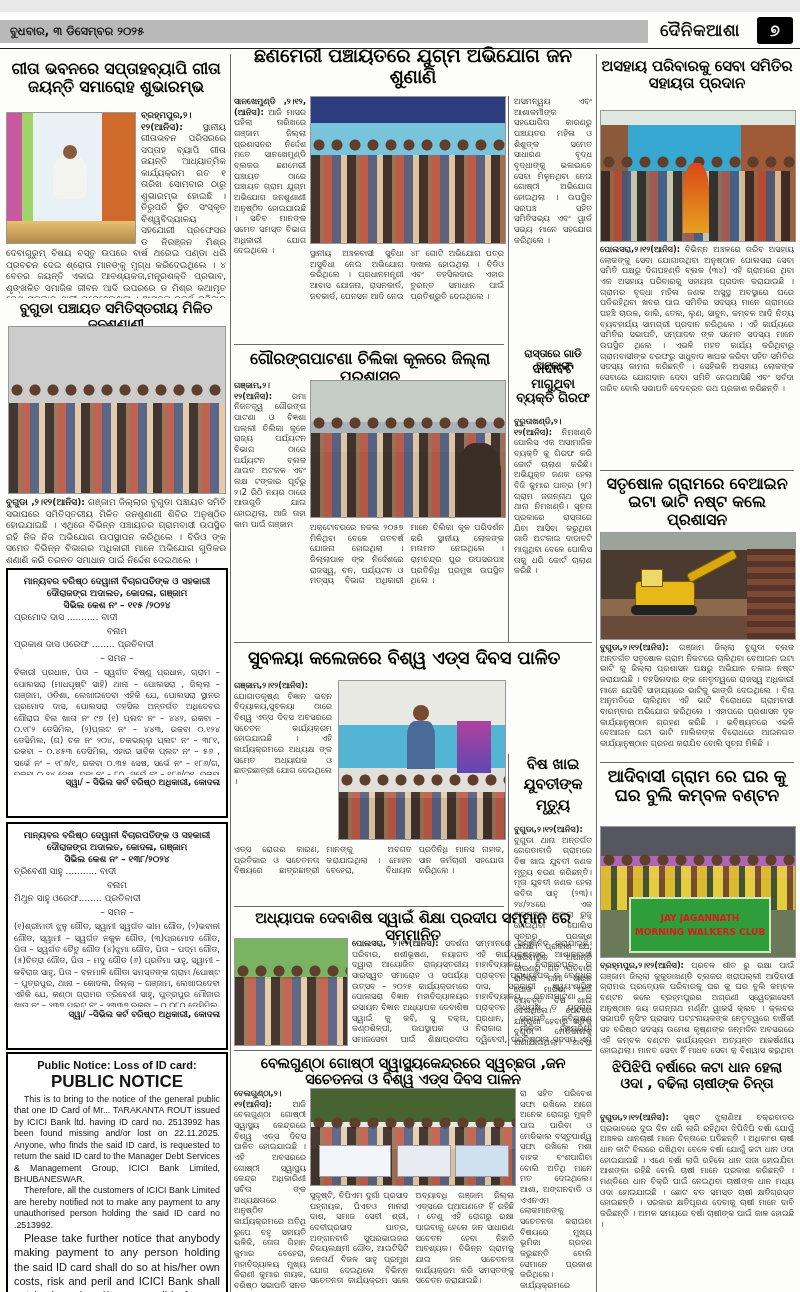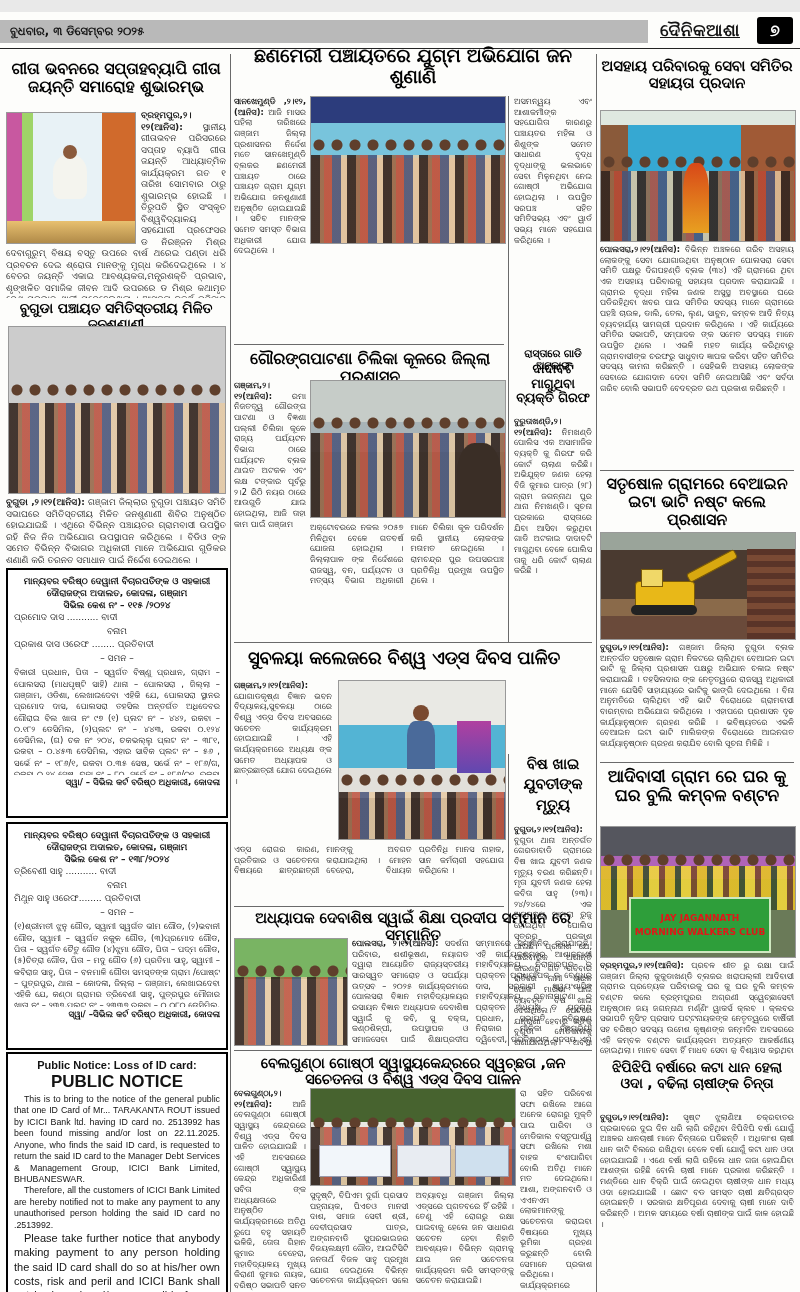--- a/index.html
+++ b/index.html
@@ -33,21 +33,21 @@
   .excavator-body{position:absolute;background:#e8b818;border:1px solid #7a5a08;}
   .excavator-arm{position:absolute;background:#d8a810;transform:rotate(-28deg);border:1px solid #7a5a08;}
 </style>
 </head>
 <body>
 
 <div class="page">
 
   <div class="headerbar"></div>
   <div class="abs" style="left:10px;top:12px;font-size:11.5px;font-weight:bold;">ବୁଧବାର, ୩ ଡିସେମ୍ବର ୨୦୨୫</div>
-  <div class="abs" style="left:660px;top:8px;font-size:17px;font-weight:bold;letter-spacing:0.5px;text-decoration:underline;">ଦୈନିକଆଶା</div>
+  <div class="abs" style="left:660px;top:8px;font-size:17px;font-weight:bold;letter-spacing:0.5px;">ଦୈନିକଆଶା</div>
   <div class="pagebox" style="left:757px;top:5px;width:36px;height:27px;font-size:16px;line-height:27px;border-radius:3px;">୭</div>
   <div class="hrule" style="left:0;top:36px;width:800px;background:#222;"></div>
 
   <div class="vrule" style="left:230px;top:42px;height:1246px;"></div>
   <div class="vrule" style="left:596px;top:42px;height:1246px;"></div>
   <div class="vrule" style="left:508px;top:84px;height:546px;"></div>
   <div class="vrule" style="left:508px;top:742px;height:292px;"></div>
 
   <div class="abs hl" style="left:6px;top:48px;width:220px;font-size:16px;">ଗୀତା ଭବନରେ ସପ୍ତାହବ୍ୟାପି ଗୀତା ଜୟନ୍ତି ସମାରୋହ ଶୁଭାରମ୍ଭ</div>
 
@@ -122,20 +122,23 @@
     <span class="byline">ସାନଖେମୁଣ୍ଡି ,୨।୧୨,(ଆନିସ):</span>
     <span>ଆଜି ମାସର ପହିଲା ତାରିଖରେ ଗଞ୍ଜାମ ଜିଲ୍ଲା ପ୍ରଶାସନର ନିର୍ଦ୍ଦେଶ ମତେ ସାନଖେମୁଣ୍ଡି ବ୍ଲକର ଛଣମେରୀ ପଞ୍ଚାୟତ ଠାରେ ପଞ୍ଚାୟତ ଗ୍ରାମ ଯୁଗ୍ମ ଅଭିଯୋଗ ଜନଶୁଣାଣୀ ଅନୁଷ୍ଠିତ ହୋଇଯାଇଛି । ସଚିବ ମାନଙ୍କ ସମେତ ସମସ୍ତ ବିଭାଗ ଅଧିକାରୀ ଯୋଗ ଦେଇଥିଲେ ।</span>
   </div>
 
   <div class="photo" style="left:310px;top:84px;width:194px;height:146px;
        background:linear-gradient(180deg,#2c3c7c 0 18%,#78c4dc 18% 42%,#caa890 42% 100%);">
     <div class="heads" style="top:28%;"></div>
     <div class="crowd" style="top:40%;"></div>
   </div>
 
+  <div class="abs body-txt small-txt cols-2" style="left:310px;top:236px;width:194px;height:94px;">
+    <span>ସ୍ଥାନୀୟ ଅଞ୍ଚଳବାସୀ ସୁବିଧା ଅସୁବିଧା ନେଇ ଅଭିଯୋଗ କରିଥିଲେ । ପ୍ରଧାନମନ୍ତ୍ରୀ ଆବାସ ଯୋଜନା, ରାସନକାର୍ଡ, ଜବକାର୍ଡ, ପେନସନ ଆଦି ନେଇ ୪୮ ଗୋଟି ଅଭିଯୋଗ ପତ୍ର ଦାଖଲ ହୋଇଥିଲା । ବିଡିଓ ଏବଂ ତହସିଲଦାର ଏହାର ତୁରନ୍ତ ସମାଧାନ ପାଇଁ ପ୍ରତିଶ୍ରୁତି ଦେଇଥିଲେ ।</span>
+  </div>
 
   <div class="abs body-txt small-txt" style="left:514px;top:84px;width:78px;height:246px;">
     <span>ଅସମନ୍ୱୟ ଏବଂ ଆଶାକର୍ମୀଙ୍କ ସହଯୋଗିତା କାରଣରୁ ପଞ୍ଚାୟତର ମହିଳା ଓ ଶିଶୁଙ୍କ ସମେତ ସାଧାରଣ ବୃଦ୍ଧ ବୃଦ୍ଧାଙ୍କୁ ଭଲଭାବେ ସେବା ମିଳୁନଥିବା ନେଇ ଗୋଷ୍ଠୀ ଅଭିଯୋଗ ହୋଇଥିଲା । ଉପସ୍ଥିତ ସରପଞ୍ଚ ସହିତ ସମିତିସଭ୍ୟ ଏବଂ ୱାର୍ଡ ସଭ୍ୟ ମାନେ ସହଯୋଗ କରିଥିଲେ ।</span>
   </div>
 
   <div class="hrule" style="left:234px;top:332px;width:270px;"></div>
 
   <div class="abs hl" style="left:234px;top:338px;width:272px;font-size:16px;">ଗୌରଙ୍ଗପାଟଣା ଚିଲିକା କୂଳରେ ଜିଲ୍ଲା ପ୍ରଶାସନ</div>
 
   <div class="abs body-txt small-txt" style="left:234px;top:368px;width:72px;height:258px;">
@@ -217,21 +220,21 @@
        background:linear-gradient(180deg,#47632f 0 34%,#e8e8e4 34% 62%,#9aa088 62% 100%);">
     <div class="heads" style="top:28%;"></div>
     <div class="crowd" style="top:40%;"></div>
     <div class="abs" style="left:8px;bottom:8px;width:70px;height:30px;background:#f2f6fa;border:1px solid #99a;"></div>
     <div class="abs" style="left:86px;bottom:8px;width:52px;height:30px;background:#e8ecf2;border:1px solid #99a;"></div>
     <div class="abs" style="left:144px;bottom:8px;width:52px;height:30px;background:#cfe0ee;border:1px solid #99a;"></div>
   </div>
 
   <div class="abs body-txt small-txt cols-2" style="left:310px;top:1178px;width:204px;height:110px;">
     <span>ସୁଦୃଷ୍ଟି, ବିପିଏମ ଦୁର୍ଗା ପ୍ରସାଦ ପହ୍ନାୟକ, ପିଏଚଓ ମାନସୀ ଦାଶ, ସମାଜ ସେବୀ ଶ୍ରୀ, ଦେବୀପ୍ରସାଦ ପାତ୍ର, ଅଙ୍ଗନବାଡି ସୁପରଭାଇଜର ବିଜୟଲକ୍ଷ୍ମୀ ଗୌଡ, ଆଇଟିସିଟି ଜନତାର୍ଥ ବିଜଳ ସାହୁ ପ୍ରମୁଖ ଯୋଗ ଦେଇଥିଲେ ବିଭିନ୍ନ ସଚେତନତା</span>
-    <span>କାର୍ଯ୍ୟକ୍ରମ ସଲେ ଅବ୍ୟାବଧି ଗଞ୍ଜାମ ଜିଲ୍ଲା ଏଡ୍ସରେ ପ୍ଗତବରେ ହିଁ ରହିଛି । ତେଣୁ ଏହି ରୋଗରୁ ରକ୍ଷା ପାଇବାକୁ ହେଲେ ଜନ ସାଧାରଣ ସଚେତନ ହେବା ନିହାତି ଆବଶ୍ୟକ। ବିଭିନ୍ନ ଗ୍ରାମକୁ ଯାଇ ଜନ ସଚେତନତା କାର୍ଯ୍ୟକ୍ରମ କରି ସମସ୍ତଙ୍କୁ ସଚେତନ କରାଯାଇଛି।</span>
+    <span>କାର୍ଯ୍ୟକ୍ରମ ସଲେ ଅବ୍ୟାବଧି ଗଞ୍ଜାମ ଜିଲ୍ଲା ଏଡ୍ସରେ ପ୍ଆପଣଙେ ହିଁ ରହିଛି । ତେଣୁ ଏହି ରୋଗରୁ ରକ୍ଷା ପାଇବାକୁ ହେଲେ ଜନ ସାଧାରଣ ସଚେତନ ହେବା ନିହାତି ଆବଶ୍ୟକ। ବିଭିନ୍ନ ଗ୍ରାମକୁ ଯାଇ ଜନ ସଚେତନତା କାର୍ଯ୍ୟକ୍ରମ କରି ସମସ୍ତଙ୍କୁ ସଚେତନ କରାଯାଇଛି।</span>
   </div>
 
   <div class="abs body-txt small-txt" style="left:520px;top:1076px;width:72px;height:212px;">
     <span>ରା ସହିତ ପରିବେଶ ସଫା ରଖିଲେ ଆଗେ ଅନେକ ରୋଗରୁ ମୁକ୍ତି ପାଇ ପାରିବା ଓ ମେଡିକାଲ ବସ୍ତୁପାର୍ଶ୍ୱ ସଫା ରଖିଲେ ମଶା ବାହକ ବଂଶପାଗିବା ବୋଲି ଅତିଥି ମାନେ ମତ ଦେଇଥିଲେ। ଆଶା, ଅଙ୍ଗନବାଡି ଓ ଏଏନଏମ ଲୋକମାନଙ୍କୁ ସଚେତନତା କରାଇବା ବିଷୟରେ ମୁଖ୍ୟ ଭୂମିକା ଗ୍ରହଣ କରୁଛନ୍ତି ବୋଲି ସେମାନେ ପ୍ରକାଶ କରିଥିଲେ। କାର୍ଯ୍ୟକ୍ରମରେ ବେଲଗୁଣ୍ଠା ଗୋଷ୍ଠୀ ସ୍ୱାସ୍ଥ୍ୟ କେନ୍ଦ୍ର ସମସ୍ତ ଆଶା କର୍ମୀ ସହଯୋଗ କରିଥିଲେ ।</span>
   </div>
 
   <div class="abs hl" style="left:600px;top:46px;width:194px;font-size:15px;">ଅସହାୟ ପରିବାରକୁ ସେବା ସମିତିର ସହାୟତା ପ୍ରଦାନ</div>
 
   <div class="photo" style="left:600px;top:98px;width:194px;height:130px;
        background:linear-gradient(90deg,#8a5a3a 0 14%,#36a8d2 14% 72%,#a05a36 72% 100%);">

